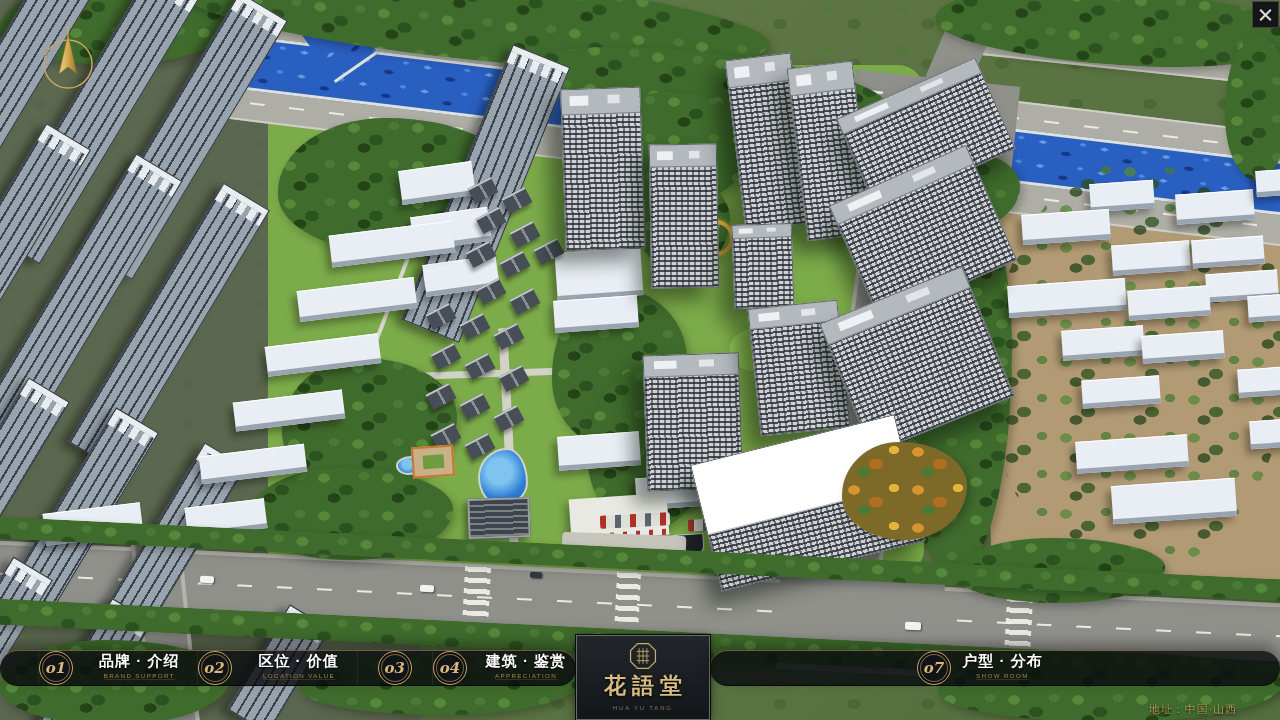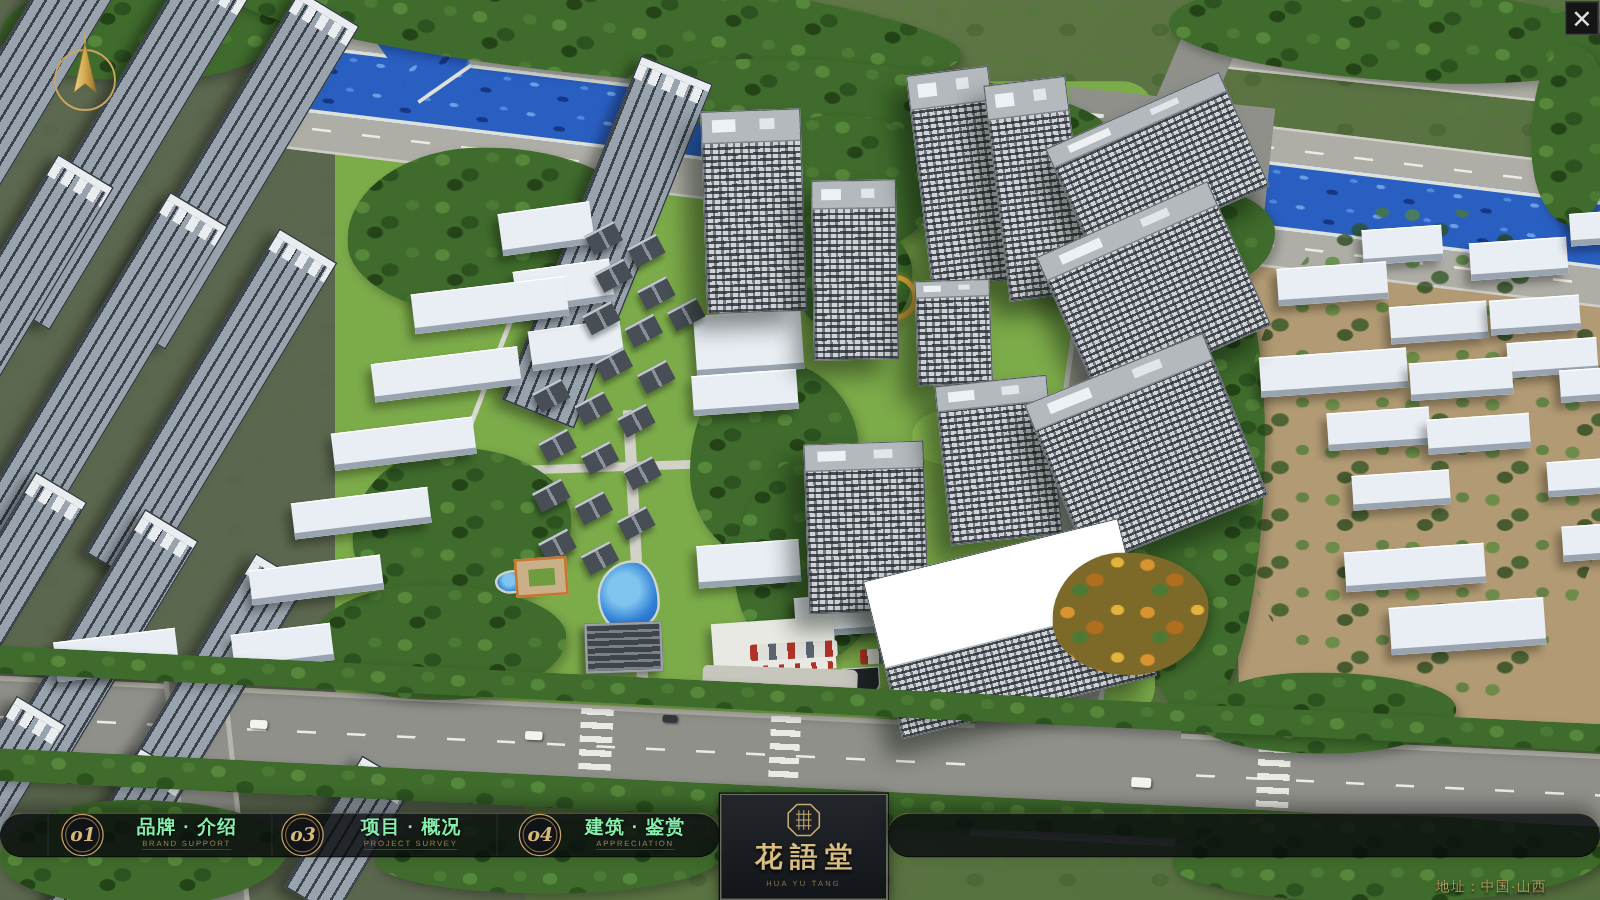--- a/index.html
+++ b/index.html
@@ -95,21 +95,21 @@
   .nav-group.left{left:0;width:576px;padding-left:38px;}
   .nav-group.right{left:710px;width:570px;padding-right:28px;}
   .nav-item{flex:1;display:flex;align-items:center;justify-content:center;gap:9px;
     border-left:1px solid rgba(255,255,255,.07);cursor:pointer;}
   .nav-group.right .nav-item:first-child{border-left:none;}
   .medal{width:32px;height:32px;border-radius:50%;flex:0 0 32px;background:#101318;
     border:1px solid #c3a368;box-shadow:inset 0 0 0 2px #0d0f13, inset 0 0 0 3px #7a6538;
     color:#d8b878;display:flex;align-items:center;justify-content:center;
     font:italic bold 15px "DejaVu Serif",serif;}
   .nav-text{display:flex;flex-direction:column;align-items:center;}
-  .zh{color:#86efac;font-size:15px;font-weight:bold;letter-spacing:1px;white-space:nowrap;
+  .zh{color:#ffffff;font-size:15px;font-weight:bold;letter-spacing:1px;white-space:nowrap;
     text-shadow:0 1px 2px #000;}
   .en{color:#9c8454;font-size:10px;letter-spacing:2.2px;white-space:nowrap;margin-top:1px;
     border-bottom:1px solid rgba(150,115,60,.55);padding-bottom:1px;transform:scale(.62);transform-origin:center top;}
   #logoPanel{position:absolute;left:576px;top:-15px;width:134px;height:85px;box-sizing:border-box;
     background:linear-gradient(180deg,#23272c,#121519);border:1px solid #6a6d62;
     box-shadow:0 0 0 1px #090a0c, 0 2px 10px rgba(0,0,0,.65);
     display:flex;flex-direction:column;align-items:center;justify-content:center;gap:1px;cursor:pointer;}
   #logoTitle{color:#d9bd80;font:bold 22px "DejaVu Serif",serif;letter-spacing:6px;text-indent:6px;
     text-shadow:0 1px 3px #000;}
   #logoSub{color:#8d7747;font-size:10px;letter-spacing:3px;transform:scale(.6);white-space:nowrap;}
@@ -310,25 +310,30 @@
         <div class="medal">
             <span>o1</span>
           </div>
         <div class="nav-text">
             <div class="zh">品牌 · 介绍</div>
         <div class="en">BRAND SUPPORT</div>
           </div>
       </div>
       <div class="nav-item">
         <div class="medal">
+            <span>o2</span>
+          </div>
+        <div class="nav-text">
+            <div class="zh">区位 · 价值</div>
+        <div class="en">LOCATION VALUE</div>
+          </div>
+      </div>
+      <div class="nav-item">
+        <div class="medal">
             <span>o3</span>
-          </div>
-        <div class="nav-text">
-            <div class="zh">项目 · 概况</div>
-        <div class="en">PROJECT SURVEY</div>
           </div>
       </div>
       <div class="nav-item">
         <div class="medal">
             <span>o4</span>
           </div>
         <div class="nav-text">
             <div class="zh">建筑 · 鉴赏</div>
         <div class="en">APPRECIATION</div>
           </div>
@@ -338,17 +343,26 @@
     <div id="logoPanel">
       <svg width="28" height="28" viewBox="0 0 36 36">
         <polygon points="11,2 25,2 34,11 34,25 25,34 11,34 2,25 2,11" fill="none" stroke="#c9ab6e" stroke-width="1.6"></polygon>
         <path d="M10 12h16M10 18h16M10 24h16M13 8v20M18 8v20M23 8v20" fill="none" stroke="#c9ab6e" stroke-width="1.1"></path>
       </svg>
       <div id="logoTitle">花語堂</div>
       <div id="logoSub">HUA YU TANG</div>
     </div>
 
     <div class="nav-group right">
+      <div class="nav-item">
+        <div class="medal">
+            <span>o7</span>
+          </div>
+        <div class="nav-text">
+            <div class="zh">户型 · 分布</div>
+        <div class="en">SHOW ROOM</div>
+          </div>
+      </div>
     </div>
   </div>
 
   <div id="address">地址：中国·山西</div>
 </div>
 
 </body></html>

